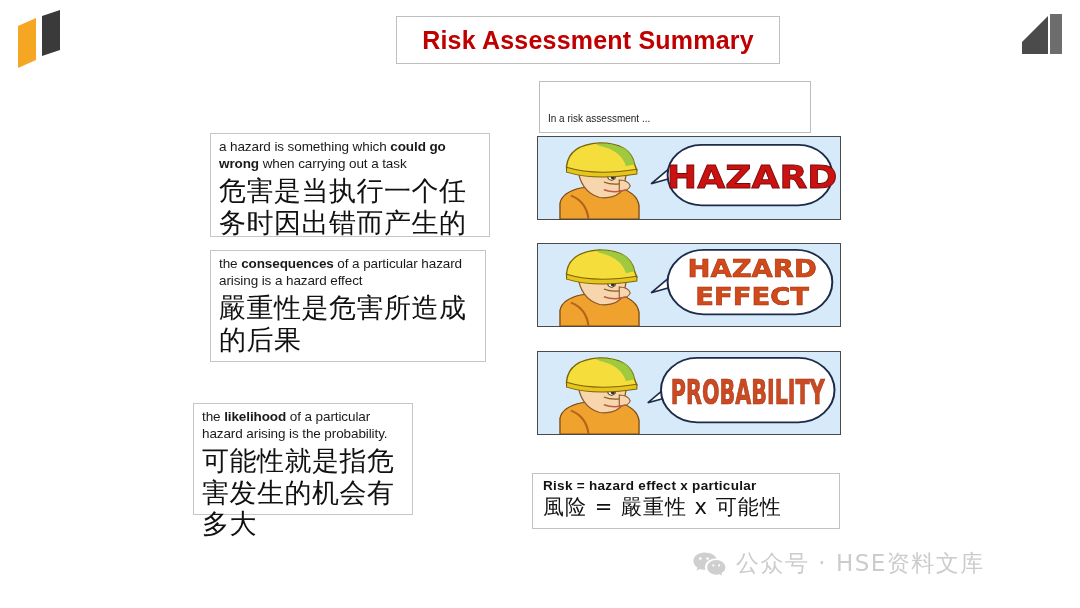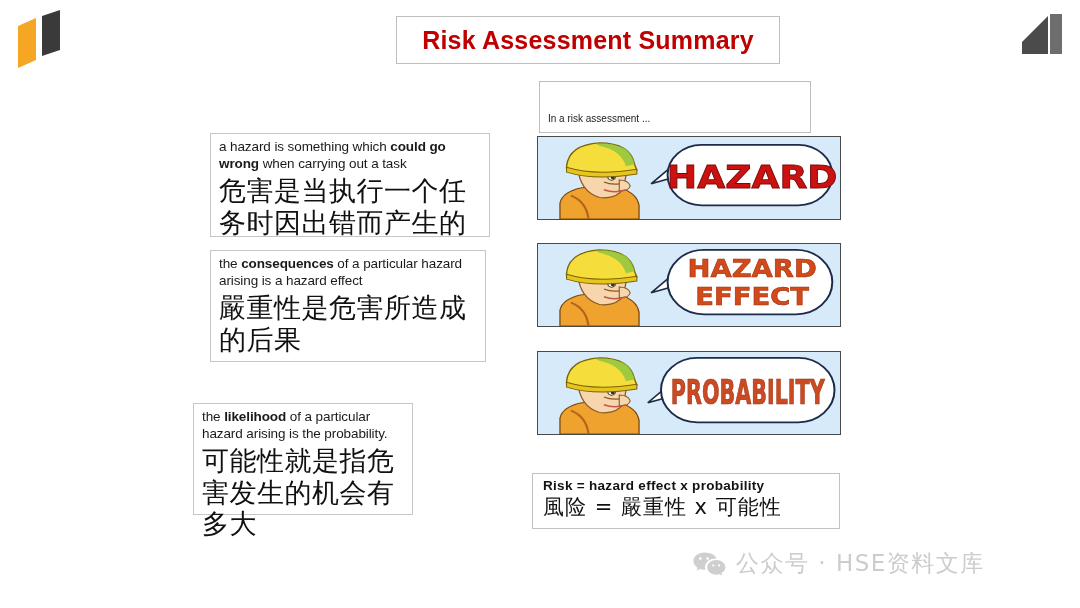--- a/index.html
+++ b/index.html
@@ -217,21 +217,21 @@
       </g>
       <g>
         <path d="M100 52 L126 44 L120 33 Z" fill="#ffffff" stroke="#1c2b4a" stroke-width="1.6"></path>
         <rect x="112" y="6" width="158" height="66" rx="33" ry="33" fill="#ffffff" stroke="#1c2b4a" stroke-width="1.8"></rect>
       </g>
       <text x="191" y="53" text-anchor="middle" font-family="DejaVu Sans Condensed, DejaVu Sans, sans-serif" font-size="34" font-weight="bold" fill="#cc4a22" stroke="#9c3212" stroke-width="0.7" textLength="140" lengthAdjust="spacingAndGlyphs">PROBABILITY</text>
     </svg>
   </div>
 
   <div class="formula-box">
-    <div class="formula-en">Risk  =  hazard effect  x  probability</div>
+    <div class="formula-en">Risk  =  hazard effect  x  particular</div>
     <div class="formula-cn">風险 = 嚴重性 x 可能性</div>
   </div>
 
   <div class="watermark">
     <svg class="wm-logo" viewBox="0 0 34 26">
       <path d="M12.2 1.4C6.2 1.4 1.4 5.3 1.4 10.1c0 2.7 1.6 5.1 4.1 6.7l-1 3 3.4-1.7c1.3 .4 2.7 .6 4.3 .6 .4 0 .8 0 1.2-.05 -.3-.8-.4-1.7-.4-2.5 0-4.8 4.7-8.7 10.5-8.7 .4 0 .8 0 1.2 .05C23.6 4.2 18.5 1.4 12.2 1.4z" fill="#cfcfcf"></path>
       <circle cx="8.3" cy="7.6" r="1.3" fill="#ffffff"></circle>
       <circle cx="15.6" cy="7.6" r="1.3" fill="#ffffff"></circle>
       <path d="M33.4 16.3c0-4.1-4.1-7.4-9.1-7.4s-9.1 3.3-9.1 7.4c0 4.1 4.1 7.4 9.1 7.4 1.1 0 2.1-.15 3.1-.45l2.8 1.5-.8-2.5c2.4-1.3 4-3.5 4-5.95z" fill="#cfcfcf"></path>
       <circle cx="21.3" cy="14.4" r="1.1" fill="#ffffff"></circle>

